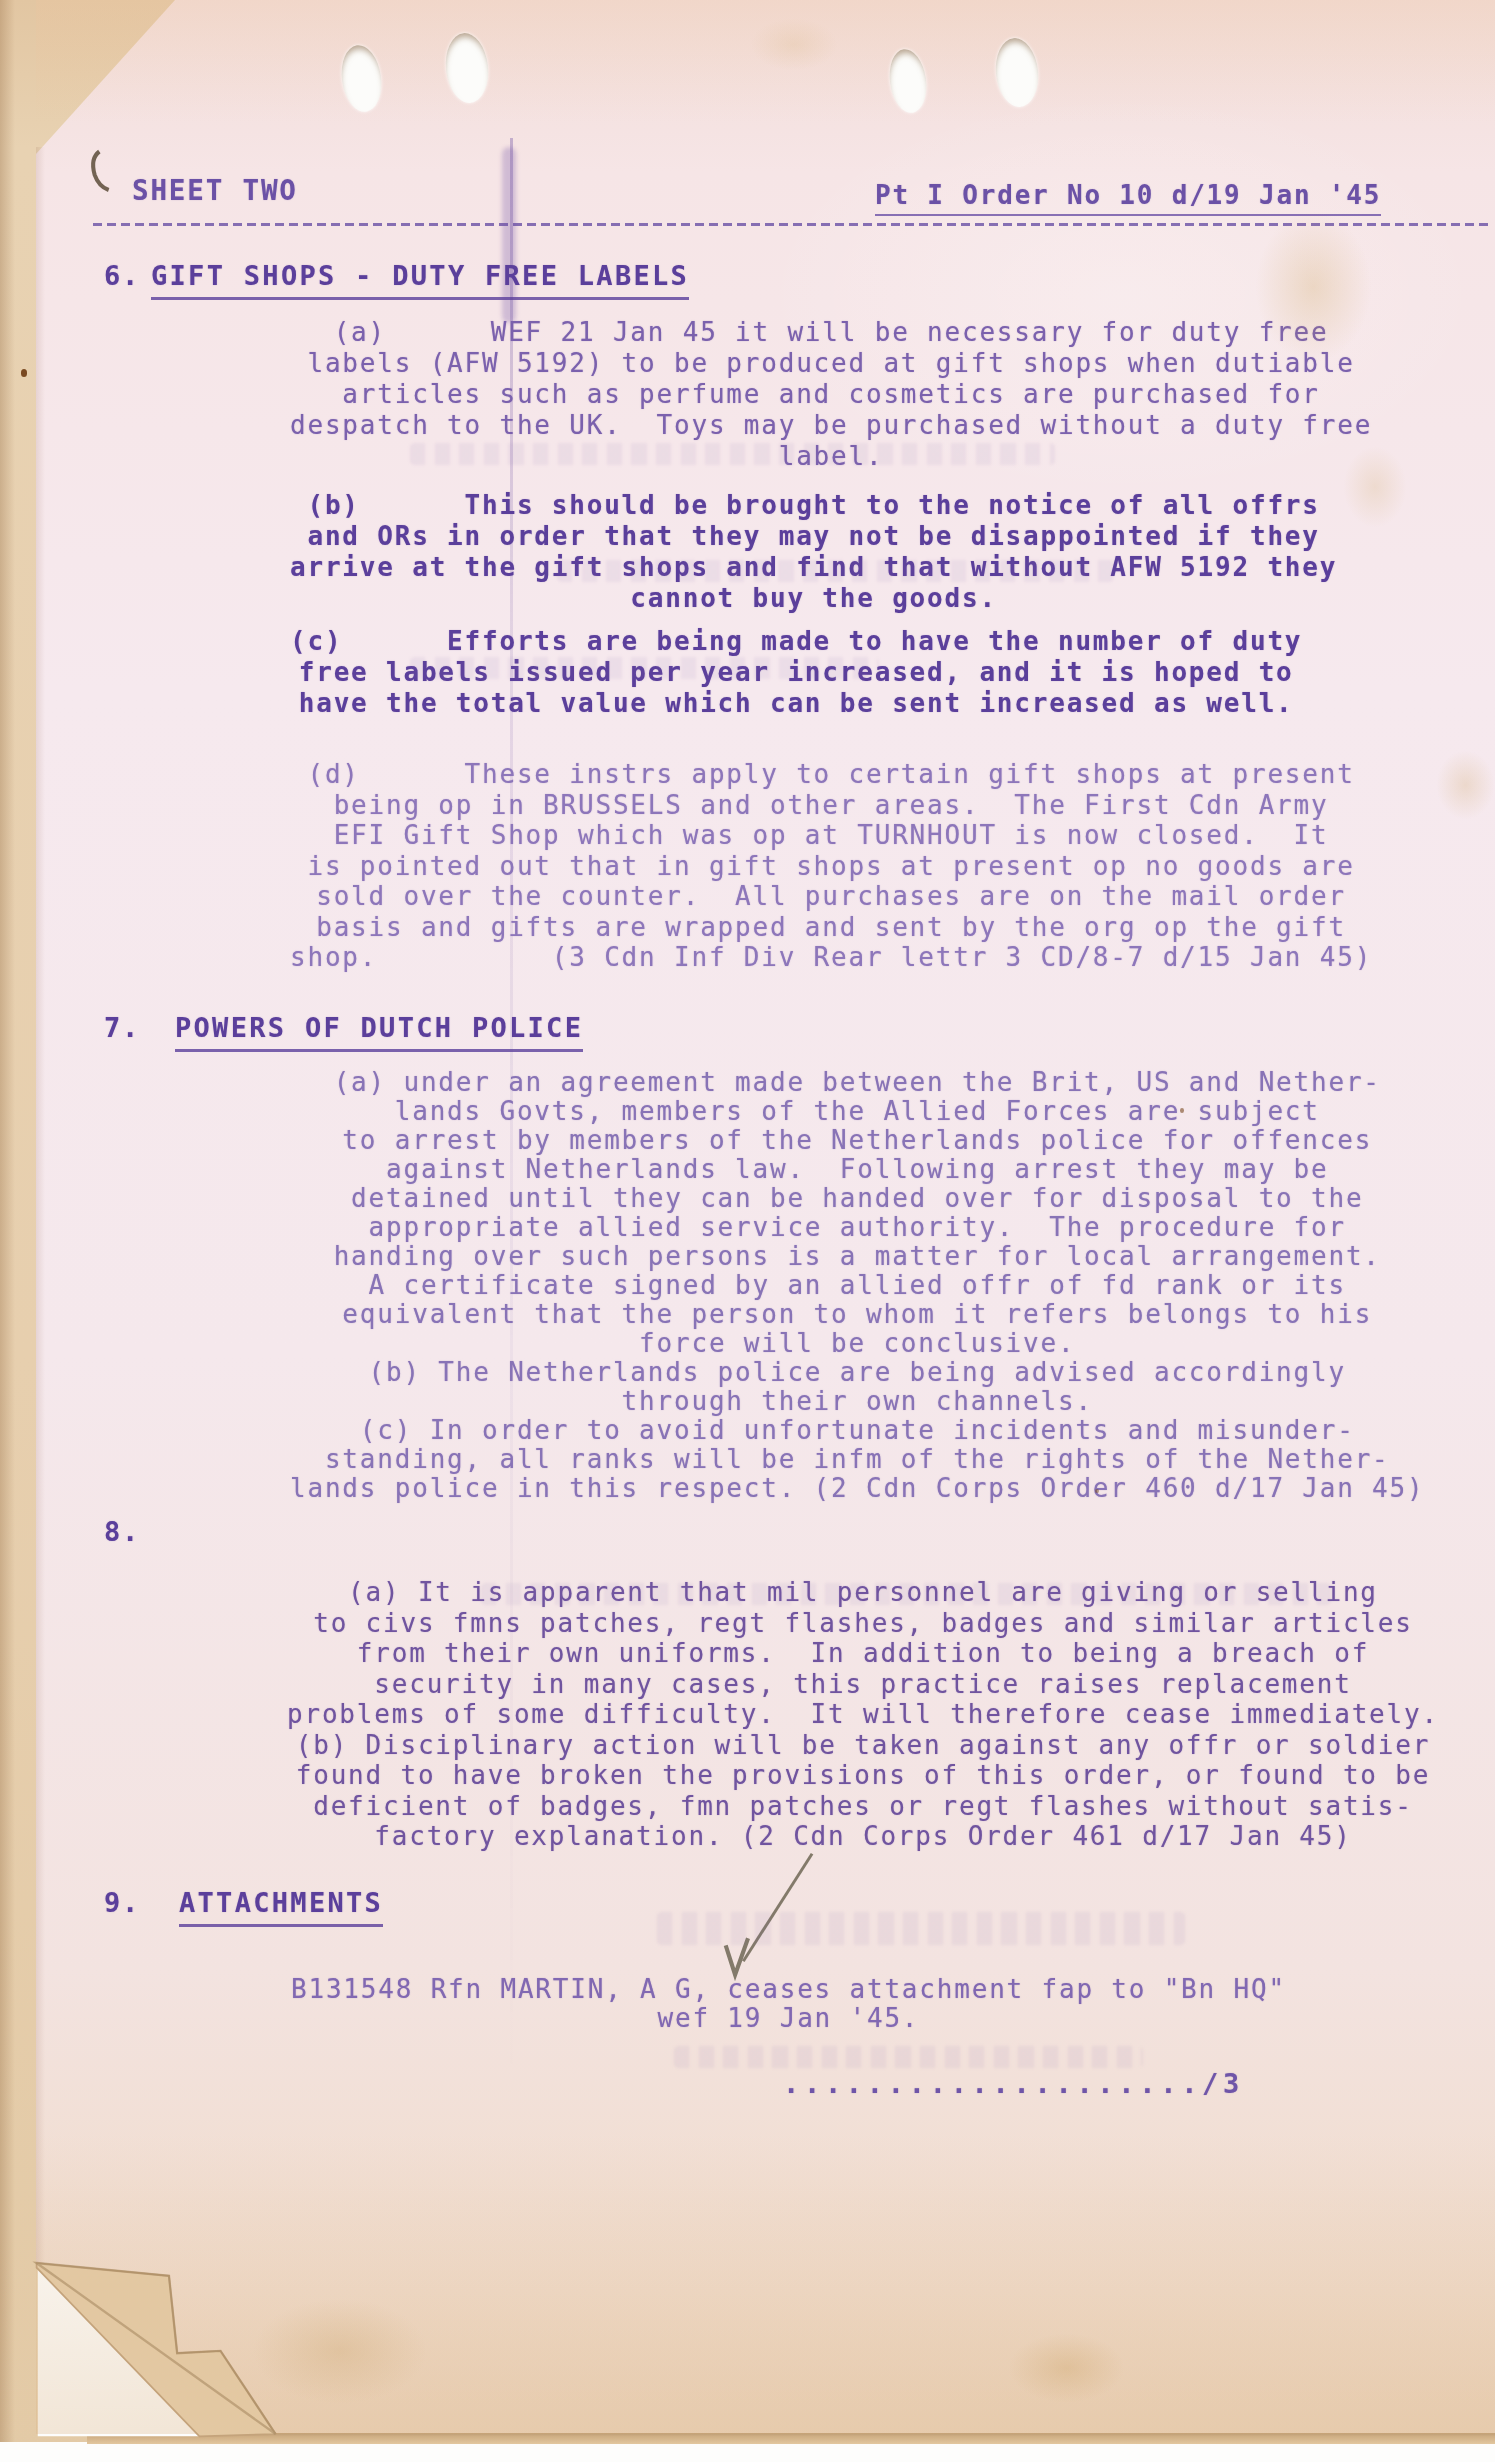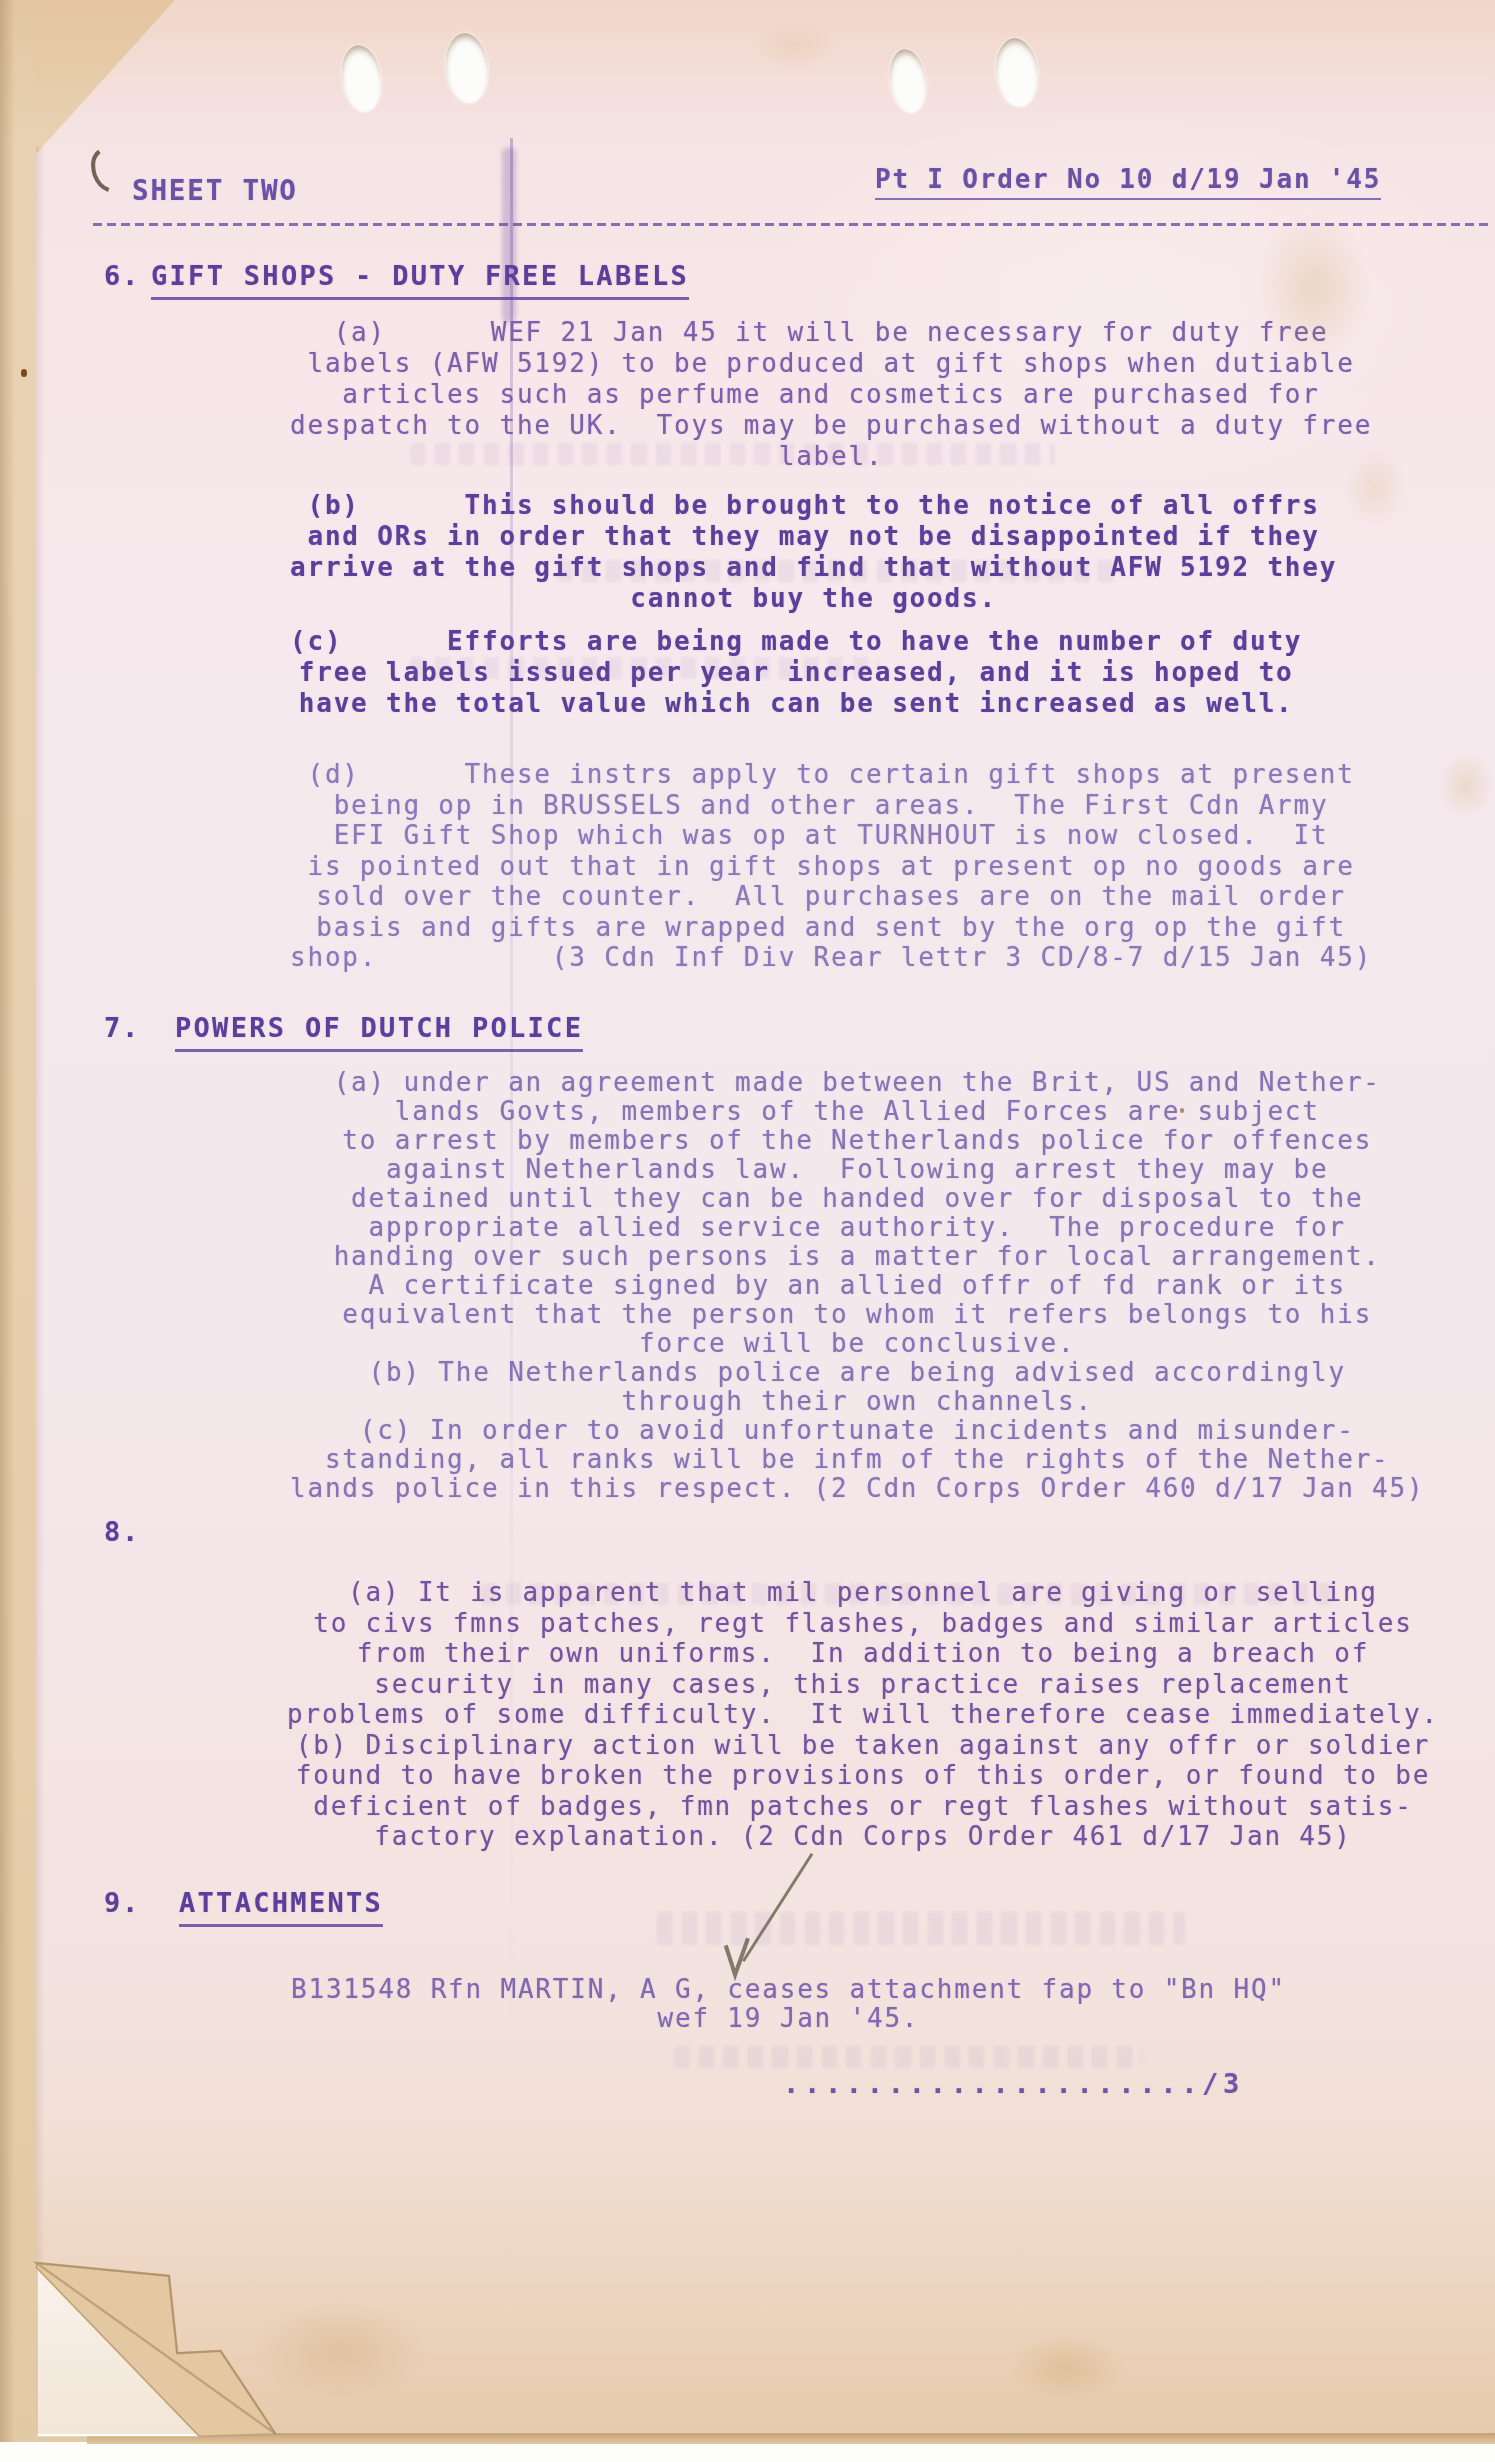--- a/index.html
+++ b/index.html
@@ -91,21 +91,21 @@
   <div class="hole" style="left:342px;top:45px;width:39px;height:67px;transform:rotate(-8deg);"></div>
   <div class="hole" style="left:446px;top:33px;width:42px;height:70px;transform:rotate(-6deg);"></div>
   <div class="hole" style="left:890px;top:49px;width:36px;height:64px;transform:rotate(-8deg);"></div>
   <div class="hole" style="left:996px;top:38px;width:42px;height:69px;transform:rotate(-6deg);"></div>
 
   <svg class="overlay" width="70" height="70" style="left:76px;top:141px;" viewBox="0 0 120 120">
     <path d="M40,18 q-16,12 -8,40 q7,20 24,26" fill="none" stroke="#53422e" stroke-width="7" opacity=".8"></path>
   </svg>
 
   <div class="typed hdr" style="left:132px;top:174px;">SHEET TWO</div>
-  <div class="typed hdr-right" style="left:875px;top:164px;">Pt I Order No 10 d/19 Jan '45</div>
+  <div class="typed hdr-right" style="left:875px;top:180px;">Pt I Order No 10 d/19 Jan '45</div>
   <div class="rule"></div>
 
   <div class="crease"></div>
   <div class="crease-blotch"></div>
 
   <div class="typed secnum" style="left:104px;top:260px;">6.</div>
   <div class="typed heading" style="left:151px;top:260px;">GIFT SHOPS - DUTY FREE LABELS</div>
   <div class="typed body ink-med" style="left:290px;top:317px;line-height:31px;">(a)      WEF 21 Jan 45 it will be necessary for duty free
 labels (AFW 5192) to be produced at gift shops when dutiable
 articles such as perfume and cosmetics are purchased for

